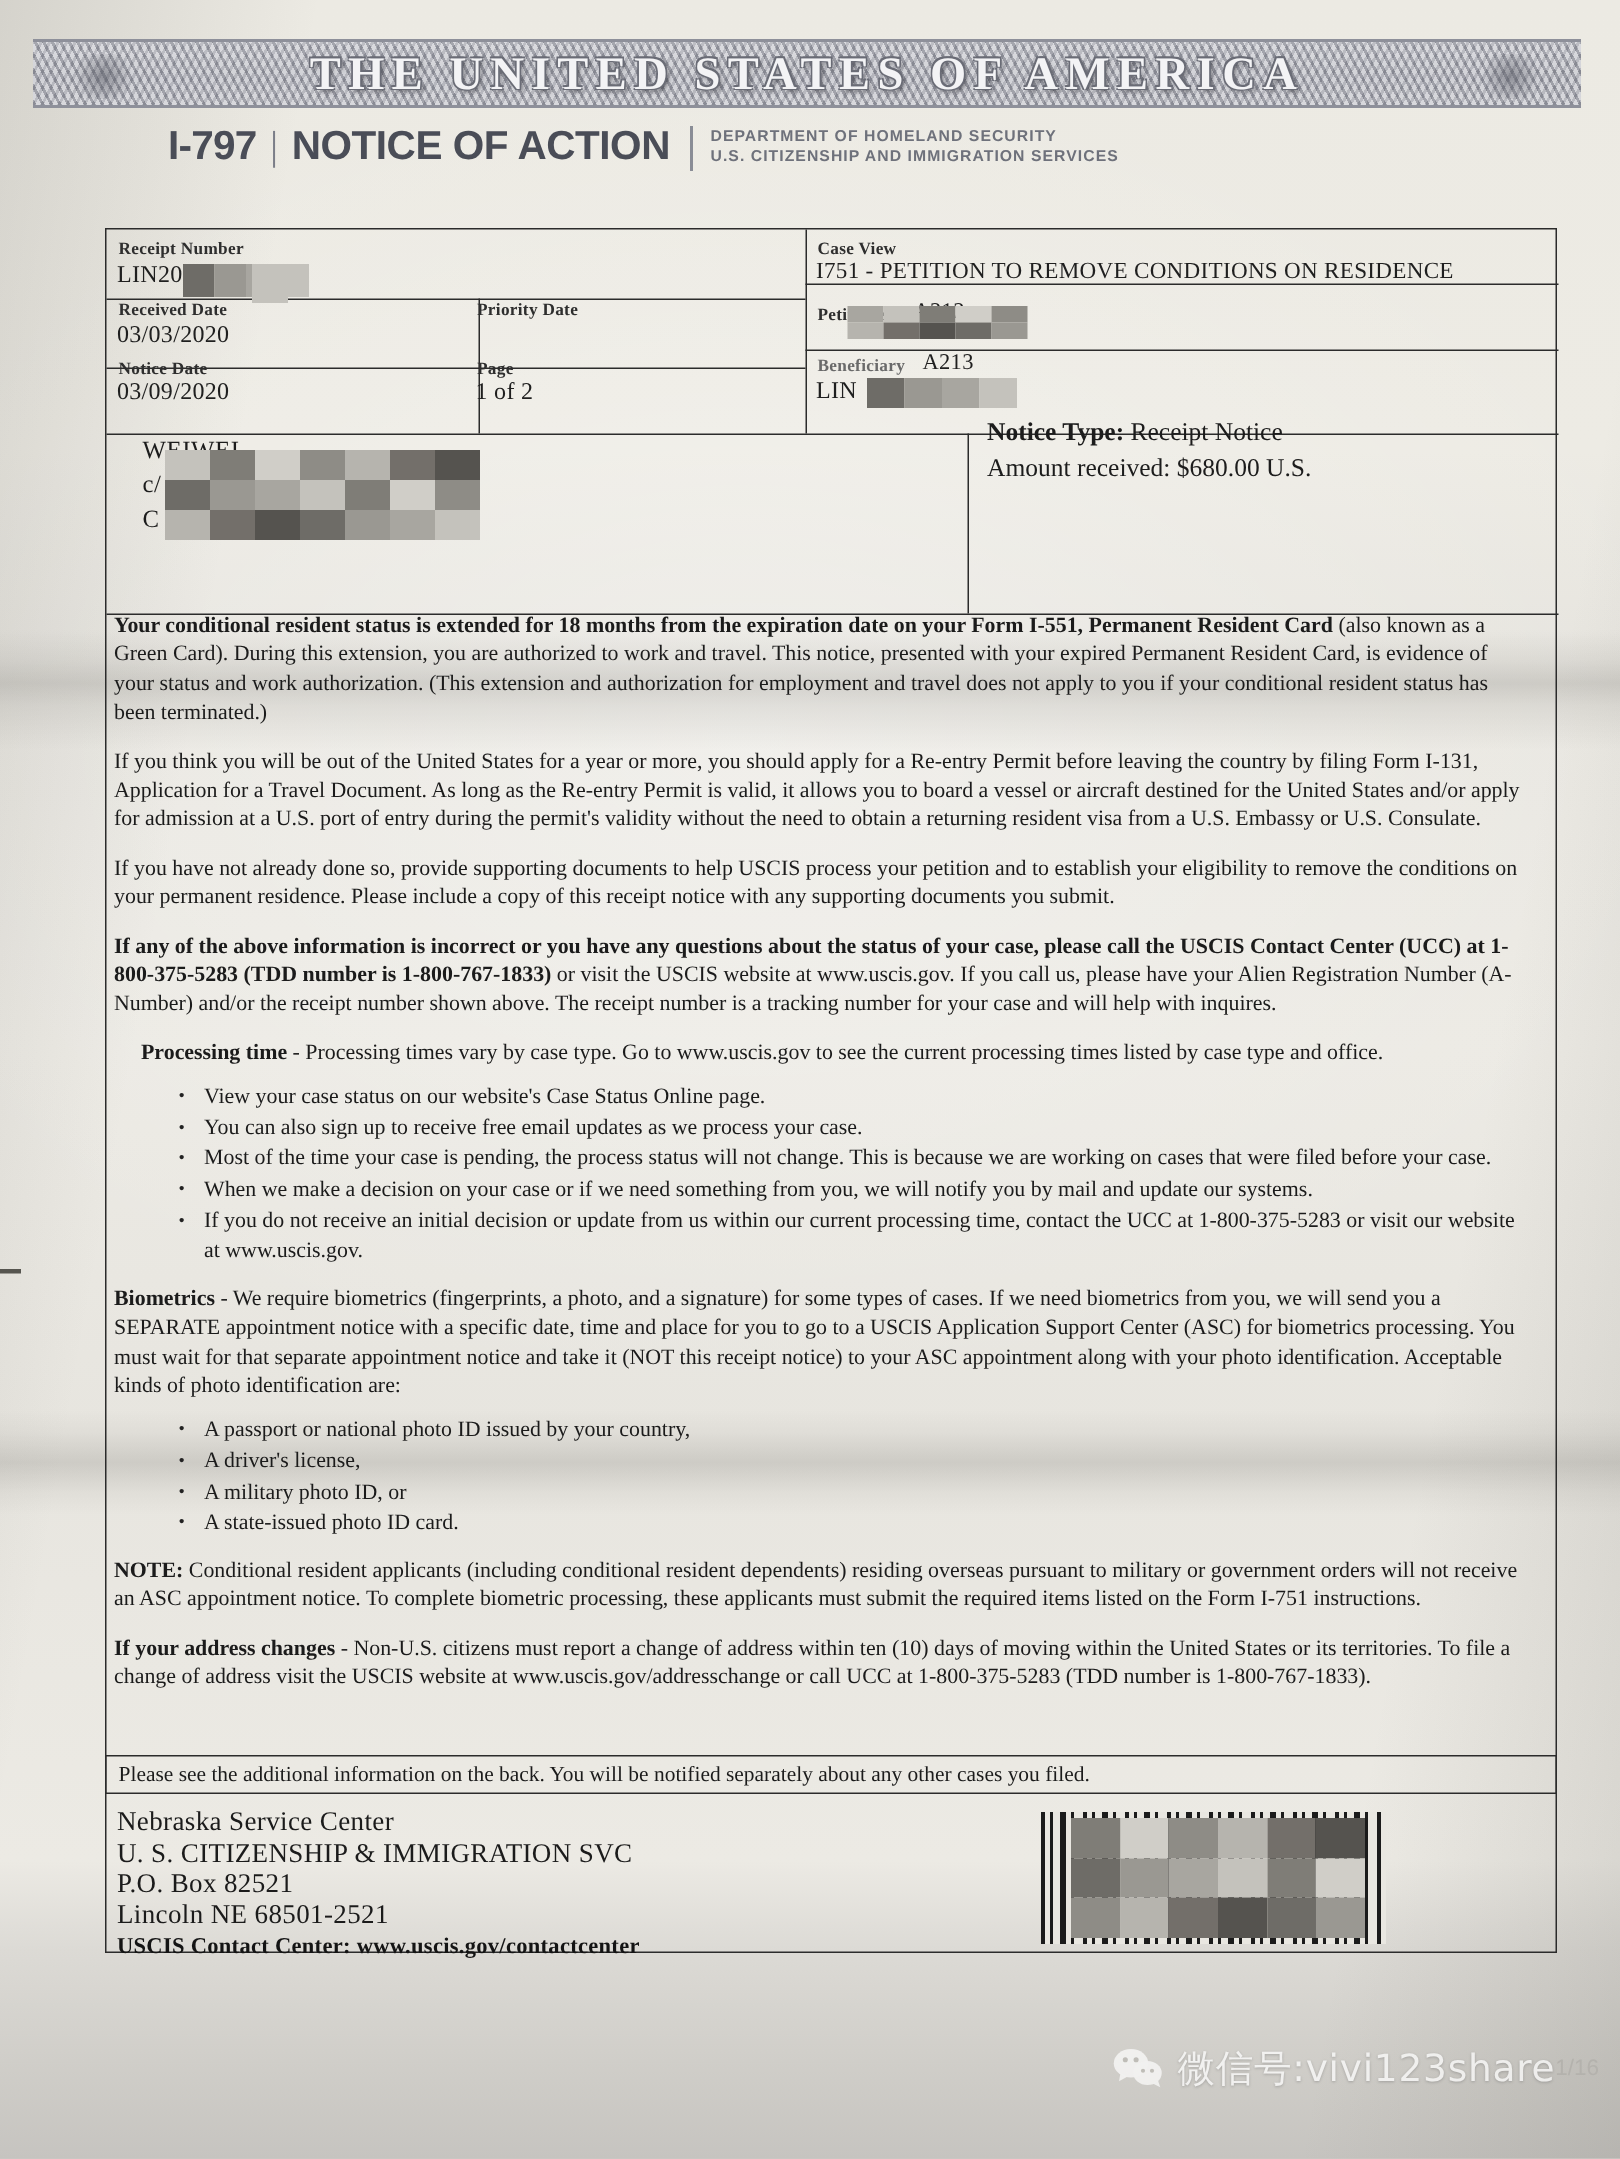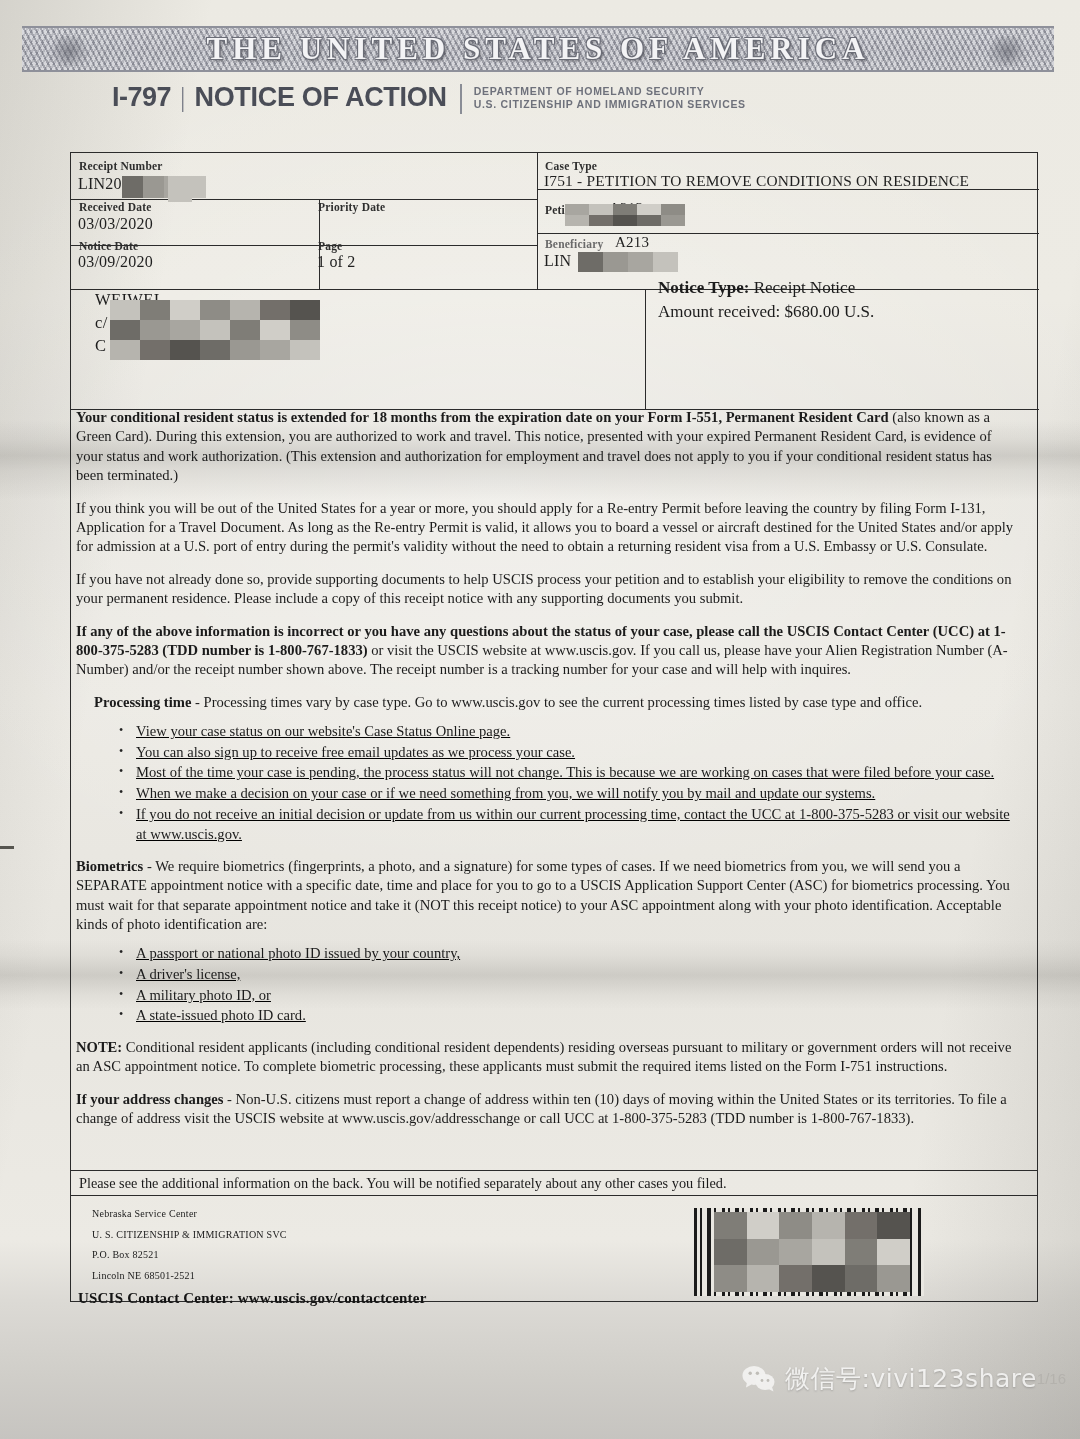--- a/index.html
+++ b/index.html
@@ -90,33 +90,33 @@
   
   #addressee{ position:absolute; left:95px; top:288px; }
   .addr-line{ font-family:"Liberation Serif",serif; font-size:16.5px; color:#1c1c1c;
     line-height:23px; letter-spacing:.4px; }
 
   
   #body{ position:absolute; left:70px; top:408px; width:968px; }
   .para{ font-family:"Liberation Serif",serif; font-size:14.6px; line-height:19.4px;
     color:#1b1b1b; padding:0 16px 0 6px; margin-bottom:13px; text-align:left;}
   .para b{ font-weight:bold; }
-  .bullets{ list-style:none; margin:0 0 12px 0; padding:0 16px 0 66px;text-decoration:underline; }
+  .bullets{ list-style:none; margin:0 0 12px 0; padding:0 16px 0 66px; }
   .bullets li{ font-family:"Liberation Serif",serif; font-size:14.6px; line-height:20.6px;
     color:#1b1b1b; position:relative; }
   .bullets li:before{ content:"•"; position:absolute; left:-17px; top:-1px; font-size:12px; color:#222; }
 
   
   #backnote{ position:absolute; left:70px; top:1170px; width:968px; height:26px;
     border:1.6px solid #2b2b2b; display:flex; align-items:center; }
   #backnote span{ font-family:"Liberation Serif",serif; font-size:14.3px; color:#1b1b1b; padding-left:8px; }
 
   #footer{ position:absolute; left:70px; top:1204px; width:968px; height:98px; }
-  .foot-line{ font-family:"Liberation Serif",serif; font-size:10px; color:#1b1b1b;
-    line-height:20.5px; letter-spacing:.25px; padding-left:8px;margin-left:14px;}
+  .foot-line{ font-family:"Liberation Serif",serif; font-size:18px; color:#1b1b1b;
+    line-height:20.5px; letter-spacing:.25px; padding-left:8px;}
   #contactline{ position:absolute; left:78px; top:1290px; font-family:"Liberation Serif",serif;
     font-size:15px; font-weight:bold; color:#141414; letter-spacing:.2px; }
 
   
   #barcode{ position:absolute; left:694px; top:1208px; width:230px; height:88px;
     background:repeating-linear-gradient(90deg,
       #1b1b1b 0 3px, #e9e7e1 3px 6px, #1b1b1b 6px 8px, #e9e7e1 8px 13px,
       #1b1b1b 13px 17px, #e9e7e1 17px 20px, #1b1b1b 20px 22px, #e9e7e1 22px 28px); }
   #barcode-mask{ position:absolute; left:714px; top:1212px; width:196px; height:80px; }
 
@@ -173,21 +173,21 @@
 <div class="mos" id="mos-receipt" style="left:122px;top:176px;width:84px;height:22px;grid-template-columns:repeat(4,1fr);grid-template-rows:repeat(1,1fr);">
     <i style="background: rgb(110, 108, 103);"></i>
     <i style="background: rgb(154, 152, 146);"></i>
     <i style="background: rgb(168, 166, 160);"></i>
     <i style="background: rgb(196, 194, 188);"></i>
   </div>
 <div class="mos" id="mos-receipt2" style="left:168px;top:176px;width:24px;height:26px;grid-template-columns:1fr;grid-template-rows:1fr;">
     <i style="background: rgb(196, 194, 188);"></i>
   </div>
 
-<span class="fld-label" style="left:545px;top:160px;">Case Type</span>
+<span class="fld-label" style="left:545px;top:160px;">Case View</span>
 <span class="fld-value" style="left:544px;top:172px;font-size:15.4px;">I751 - PETITION TO REMOVE CONDITIONS ON RESIDENCE</span>
 
 <span class="fld-label" style="left:79px;top:201px;">Received Date</span>
 <span class="fld-value" style="left:78px;top:215px;">03/03/2020</span>
 
 <span class="fld-label" style="left:318px;top:201px;">Priority Date</span>
 <span class="fld-value" style="left:317px;top:215px;"></span>
 
 <span class="fld-label" style="left:545px;top:204px;">Petitioner</span>
 <span class="fld-value" style="left:609px;top:200px;font-size:15px;">A213</span>

